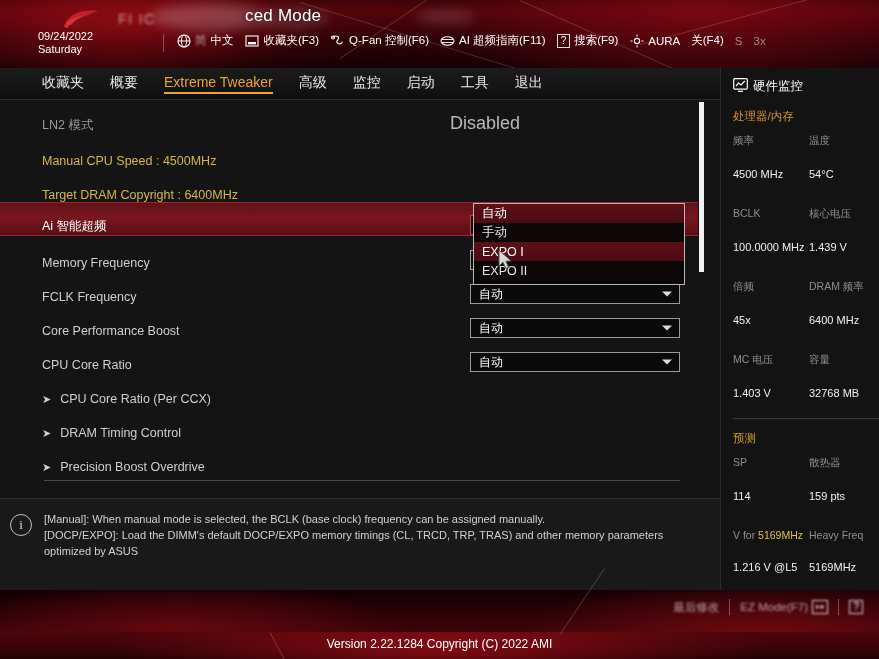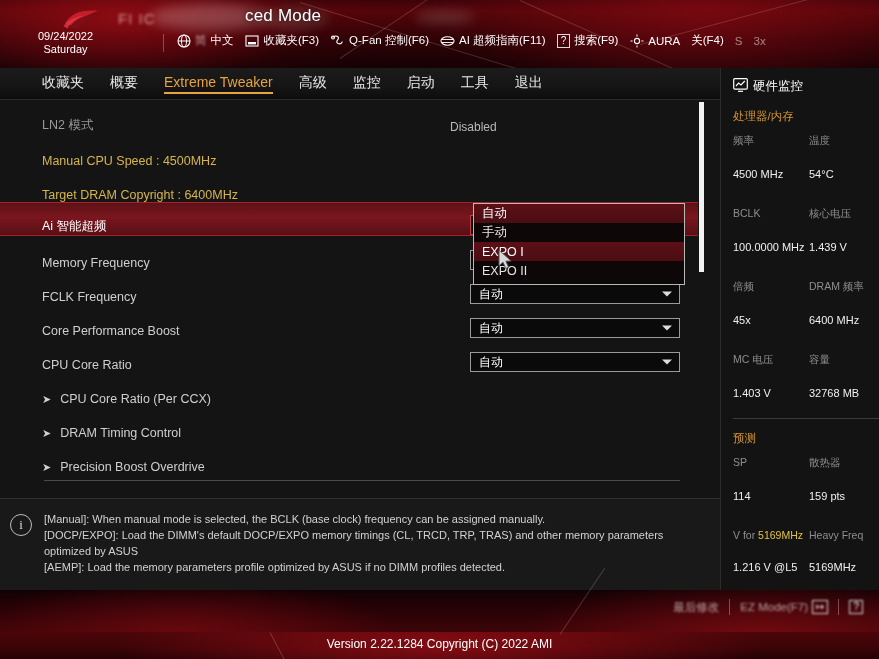--- a/index.html
+++ b/index.html
@@ -12,21 +12,20 @@
   #app { position: relative; width: 879px; height: 659px; overflow: hidden; }
 
   
   .header {
     position: absolute; top: 0; left: 0; width: 879px; height: 68px;
     background:
       radial-gradient(ellipse 280px 90px at 120px 18px, rgba(150,12,20,.85) 0%, rgba(70,6,10,.2) 70%, transparent 100%),
       radial-gradient(ellipse 360px 120px at 700px 10px, rgba(130,10,18,.75) 0%, rgba(50,4,8,.15) 72%, transparent 100%),
       linear-gradient(180deg, #3d0308 0%, #580509 16%, #2e0206 58%, #140104 100%);
     overflow: hidden;
-    text-align: center;
   }
   .hdr-streak { position: absolute; background: rgba(255,190,190,.20); height: 1px; transform-origin: left center; }
   .hdr-glow { position:absolute; border-radius:50%; filter: blur(6px); }
 
   .rog-logo {
     position: absolute; left: 62px; top: 8px; width: 42px; height: 24px;
     opacity: .95;
   }
   .hdr-title {
     position: absolute; left: 245px; top: 6px;
@@ -62,21 +61,21 @@
     position: absolute; top: 100px; left: 0; width: 720px; height: 398px;
     background: #141414; overflow: hidden;
   }
   .rows { position: absolute; top: 0; left: 0; width: 700px; }
   .row {
     position: relative; height: 34px; display: flex; align-items: flex-end;
     padding-left: 42px; padding-right: 20px;
   }
   .row .label { font-size: 12.5px; color: #cfcfcf; flex: 1; }
   .row .label.dimmed { color: #9a9a9a; }
-  .row .value { font-size: 12px; color: #b9b9b9; width: 230px; margin-top: 29px; }
+  .row .value { font-size: 18px; color: #b9b9b9; width: 230px; margin-top: 29px; }
   .row.gold .label { color: #d6b64a; }
   .row.selected {
     background: linear-gradient(180deg, #5d1218 0%, #7a161d 45%, #561016 100%);
     border-top: 1px solid #a8202a; border-bottom: 1px solid #a8202a;
   }
   .row.selected .label { color: #ffffff; }
   .arrow-caret {
     display: inline-block; margin-right: 9px; color: #cfcfcf; font-size: 11px;
   }
   .divider { height: 1px; background: #4a4a4a; margin: 6px 20px 6px 44px; }
@@ -384,21 +383,20 @@
   </div>
 
   <svg class="cursor" viewBox="0 0 16 22">
     <path d="M1 1 L1 17 L5 13.2 L7.8 19.6 L10.6 18.3 L7.9 12.2 L13.2 12 Z" fill="#d8d8d8" stroke="#555" stroke-width="1"></path>
   </svg>
 
   <div class="help">
     <div class="info-ico">i</div>
     <p>[Manual]: When manual mode is selected, the BCLK (base clock) frequency can be assigned manually.</p>
     <p>[DOCP/EXPO]:  Load the DIMM's default DOCP/EXPO memory timings (CL, TRCD, TRP, TRAS) and other memory parameters optimized by ASUS</p>
-    <p>[AEMP]:  Load the memory parameters profile optimized by ASUS if no DIMM profiles detected.</p>
   </div>
 
   <div class="hw">
     <div class="hw-title">
       <span>
         <svg width="15" height="14" viewBox="0 0 15 14">
             <rect x="0.7" y="0.7" width="13.6" height="10.4" rx="1" fill="none" stroke="#fff" stroke-width="1.2"></rect>
             <polyline points="3,8 5.6,5 8,7 11.8,3" fill="none" stroke="#fff" stroke-width="1.2"></polyline>
             <line x1="5" y1="13.3" x2="10" y2="13.3" stroke="#fff" stroke-width="1.2"></line>
           </svg>

